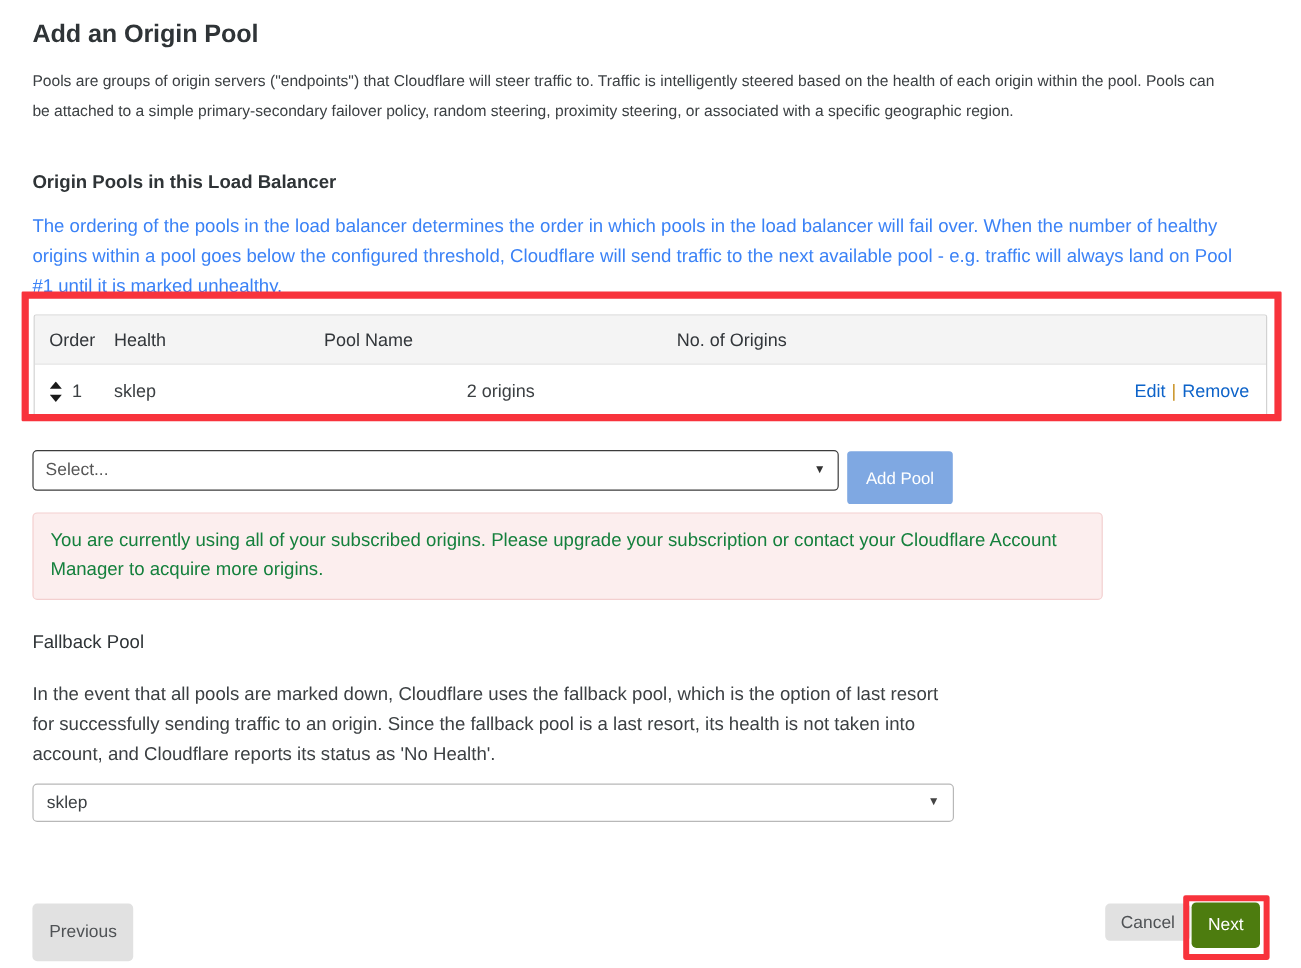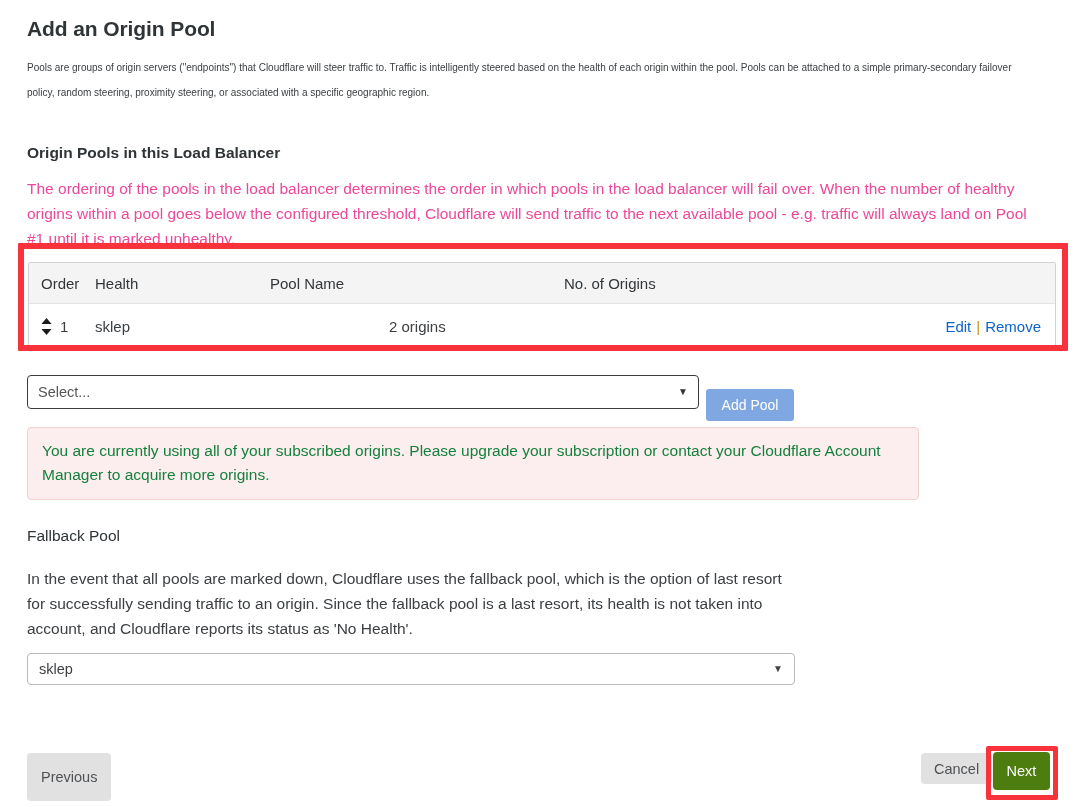--- a/index.html
+++ b/index.html
@@ -31,40 +31,40 @@
     font-size: 21px;
     font-weight: bold;
     color: #2f3437;
     letter-spacing: -0.1px;
   }
   .intro {
     position: absolute;
     left: 27px;
     top: 55px;
     width: 1002px;
-    font-size: 10px;
+    font-size: 13px;
     line-height: 25px;
     color: #3c4043;
   }
   .h2 {
     position: absolute;
     left: 27px;
     top: 144px;
     font-size: 15.5px;
     font-weight: bold;
     color: #2f3437;
   }
   .subcopy {
     position: absolute;
     left: 27px;
     top: 176px;
     width: 1004px;
     font-size: 15.5px;
     line-height: 25px;
-    color: #ec4899;
+    color: #3b82f6;
   }
 
   
   .annot-table {
     position: absolute;
     left: 18px;
     top: 243px;
     width: 1050px;
     height: 108px;
     border: 6px solid #f8333c;
@@ -168,29 +168,28 @@
     margin-left: auto;
     color: #333;
     font-size: 10px;
     line-height: 1;
   }
   .btn-addpool {
     position: absolute;
     left: 706px;
     top: 376px;
     width: 88px;
-    height: 32px;
+    height: 44px;
     background: #7fa8e2;
     color: #ffffff;
     border: none;
     border-radius: 3px;
     font-size: 14px;
     font-family: "Liberation Sans", sans-serif;
     cursor: pointer;
-    margin-top: 13px;
   }
 
   
   .alert {
     position: absolute;
     left: 27px;
     top: 427px;
     width: 892px;
     box-sizing: border-box;
     background: #fceeee;

